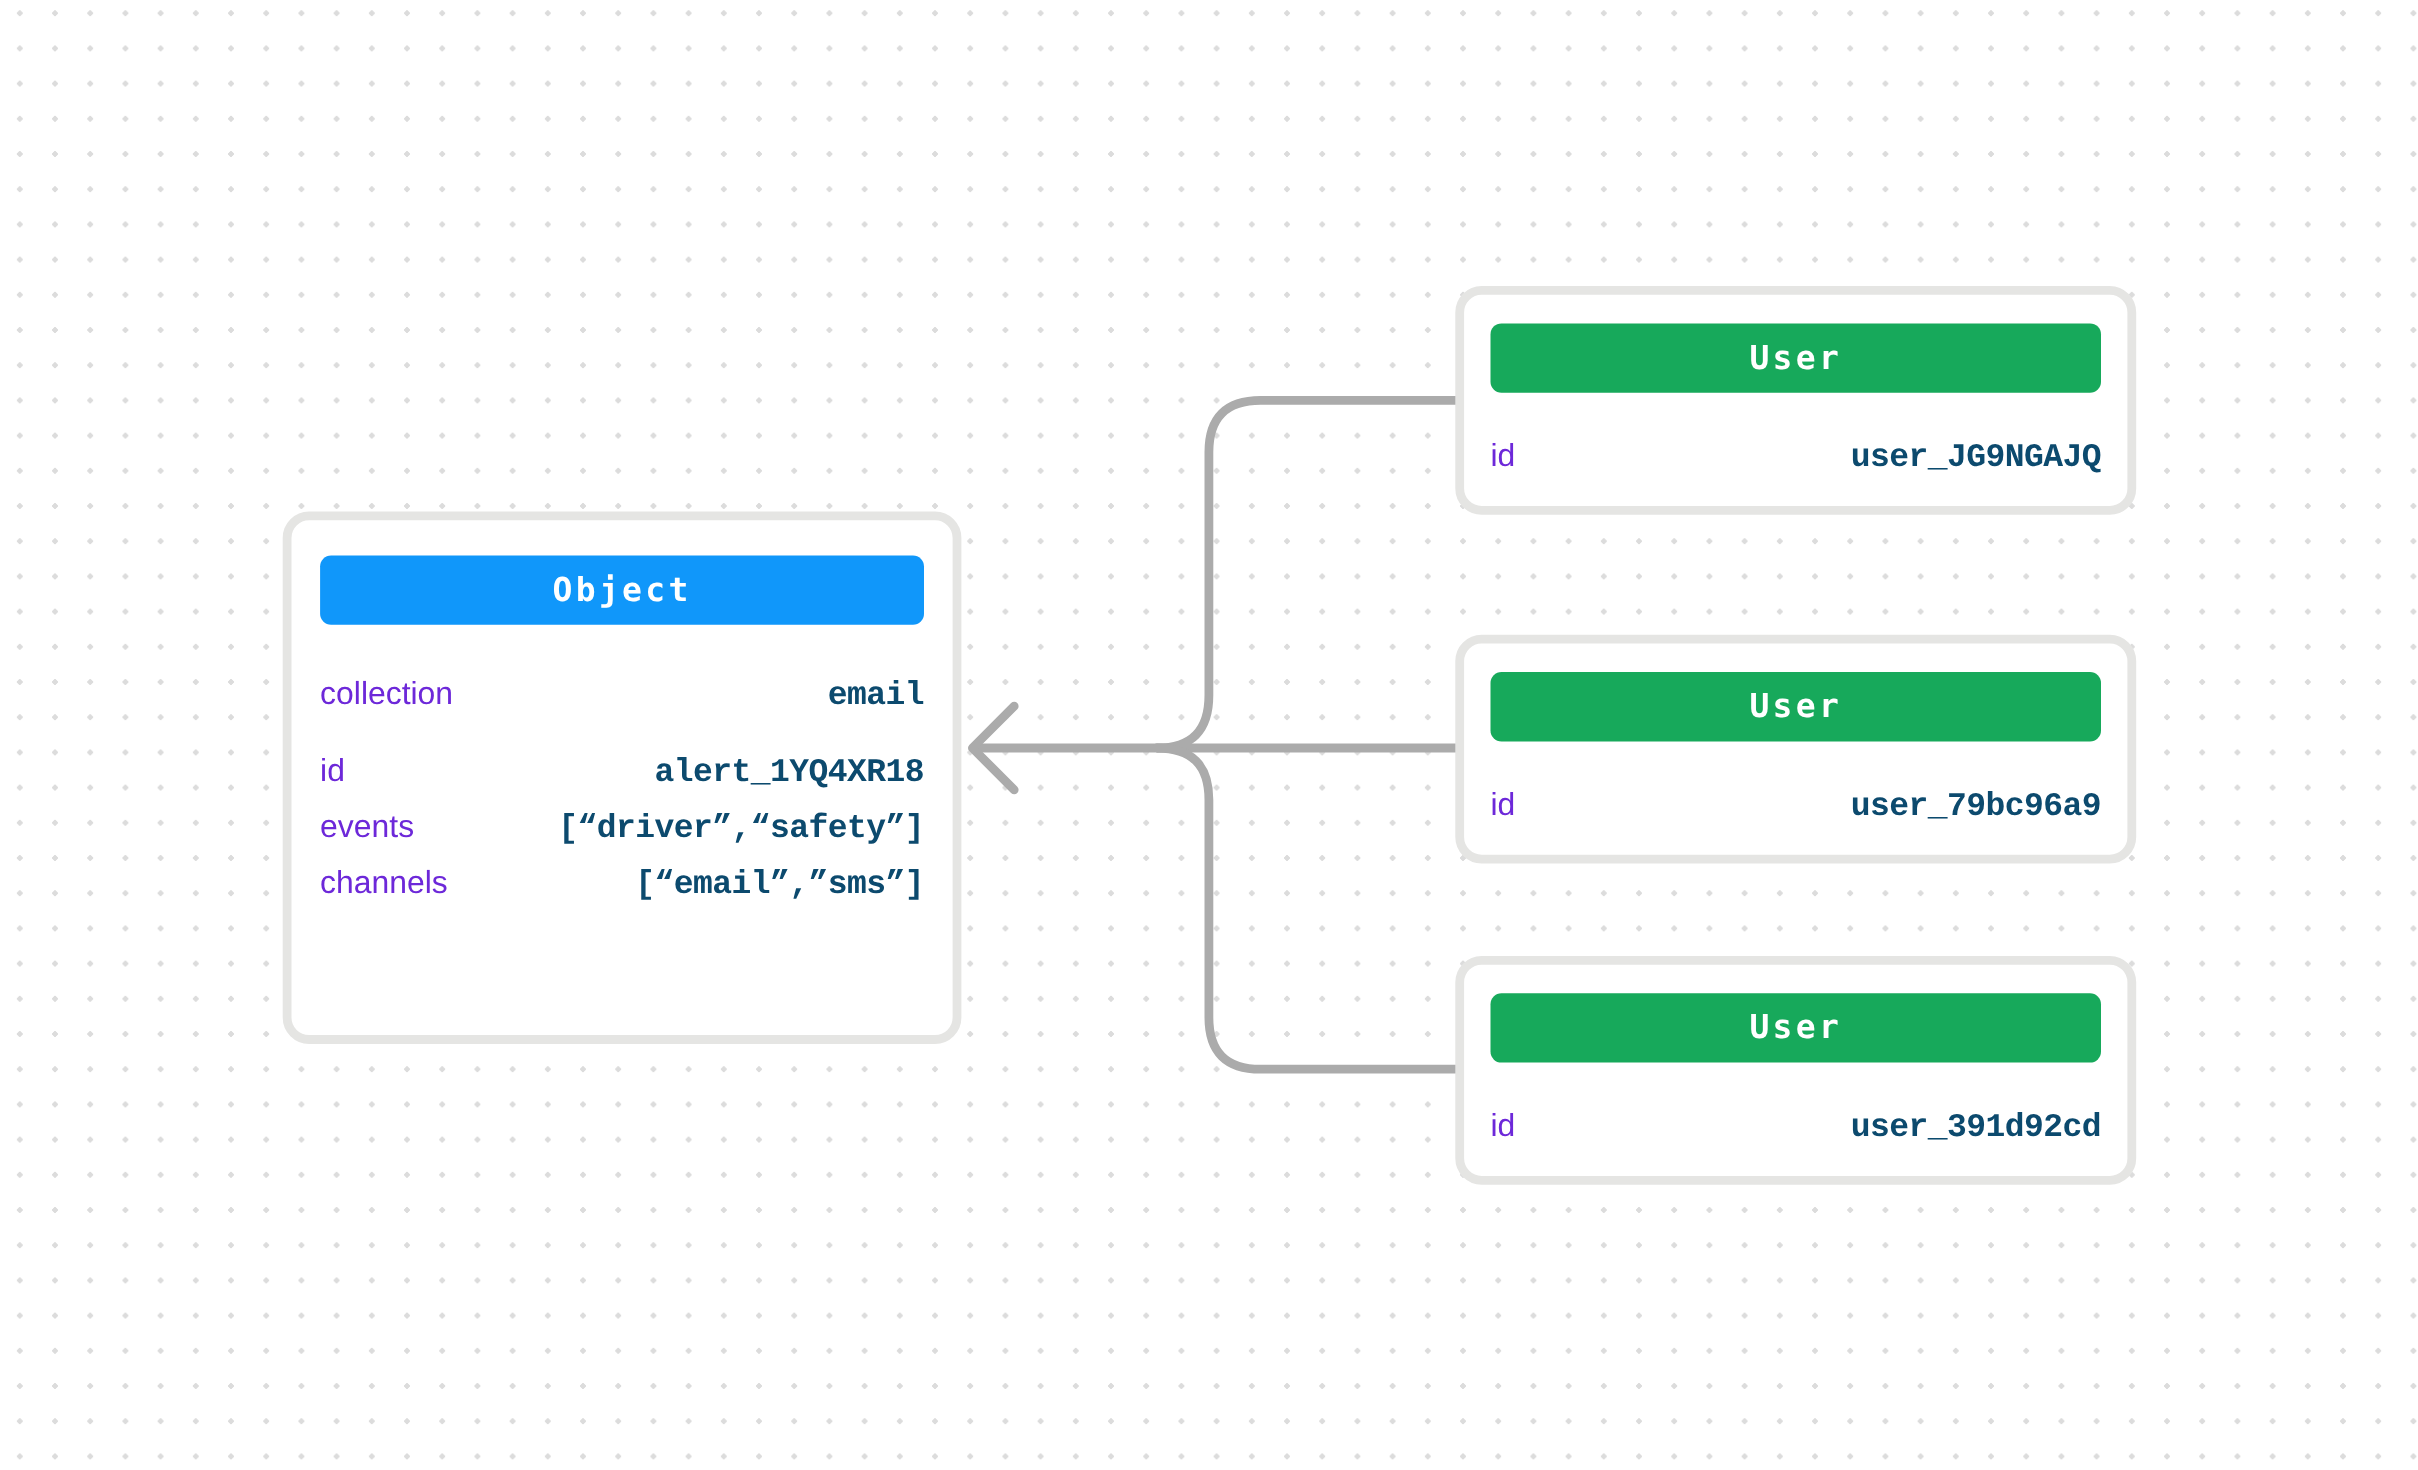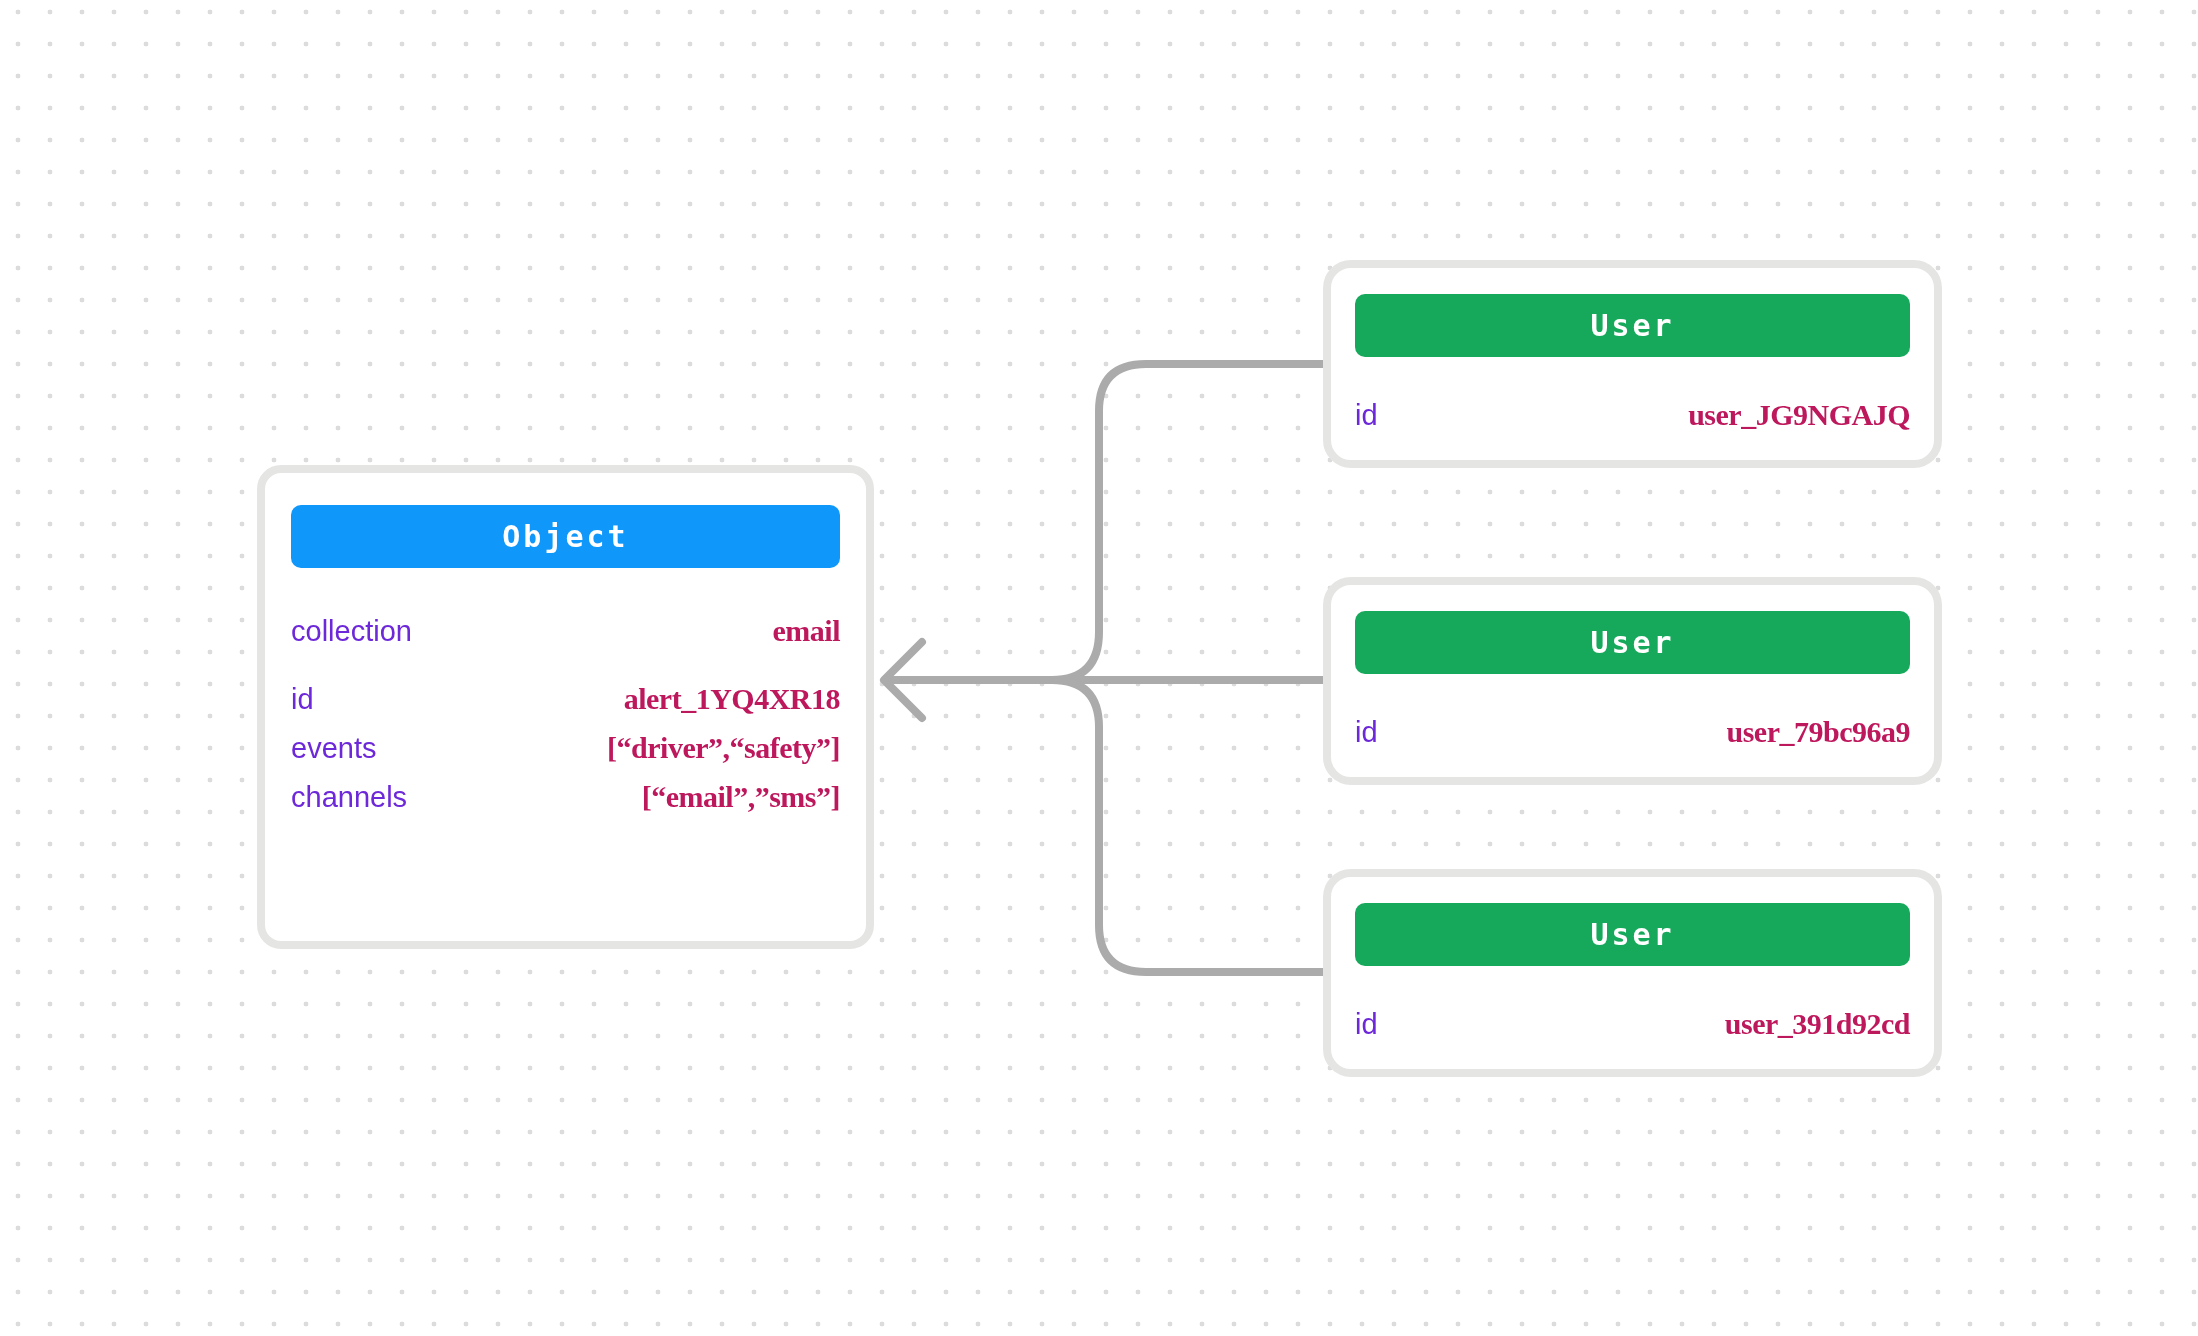--- a/index.html
+++ b/index.html
@@ -15,33 +15,33 @@
   .card{
     position:absolute;box-sizing:border-box;background:#ffffff;
     border:8px solid #e5e5e3;border-radius:24px;
   }
   .card-header{
     height:63px;border-radius:10px;display:flex;align-items:center;justify-content:center;
     color:#ffffff;font-family:"DejaVu Sans Mono", monospace;font-size:30px;font-weight:600;
     letter-spacing:3px;
   }
   .object-card{left:257px;top:465px;width:617px;height:484px;padding:32px 26px 0 26px;}
-  .user-card{width:619px;height:208px;padding:26px 24px 16px 24px;border-radius:28px;}
+  .user-card{width:619px;height:208px;padding:26px 24px 16px 24px;}
   .user-card-1{left:1323px;top:260px;}
   .user-card-2{left:1323px;top:577px;}
   .user-card-3{left:1323px;top:869px;}
   .row{
     display:flex;justify-content:space-between;align-items:baseline;
     line-height:34px;
   }
   .row .label{
     font-size:29px;color:#6d28d9;font-weight:400;
   }
   .row .value{
-    font-family:Liberation Serif, serif;font-size:30px;font-weight:700;color:#be185d;
+    font-family:Liberation Mono, monospace;font-size:30px;font-weight:700;color:#0c4a6e;
     letter-spacing:-0.5px;
   }
   .object-card .row-first{margin-top:46px;margin-bottom:34px;gap:33px;}
   .object-card .row-rest{margin-top:15px;}
   .object-card .row-rest.row-id{margin-top:0;}
   .user-card .row-id{margin-top:41px;}
 </style>
 </head>
 <body>
 

